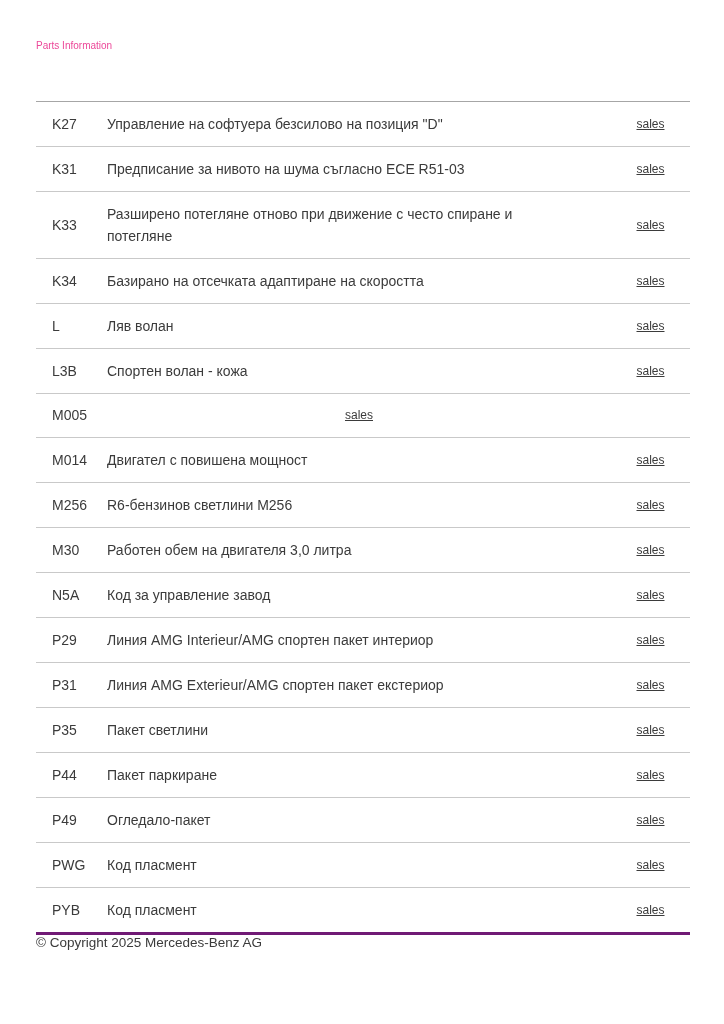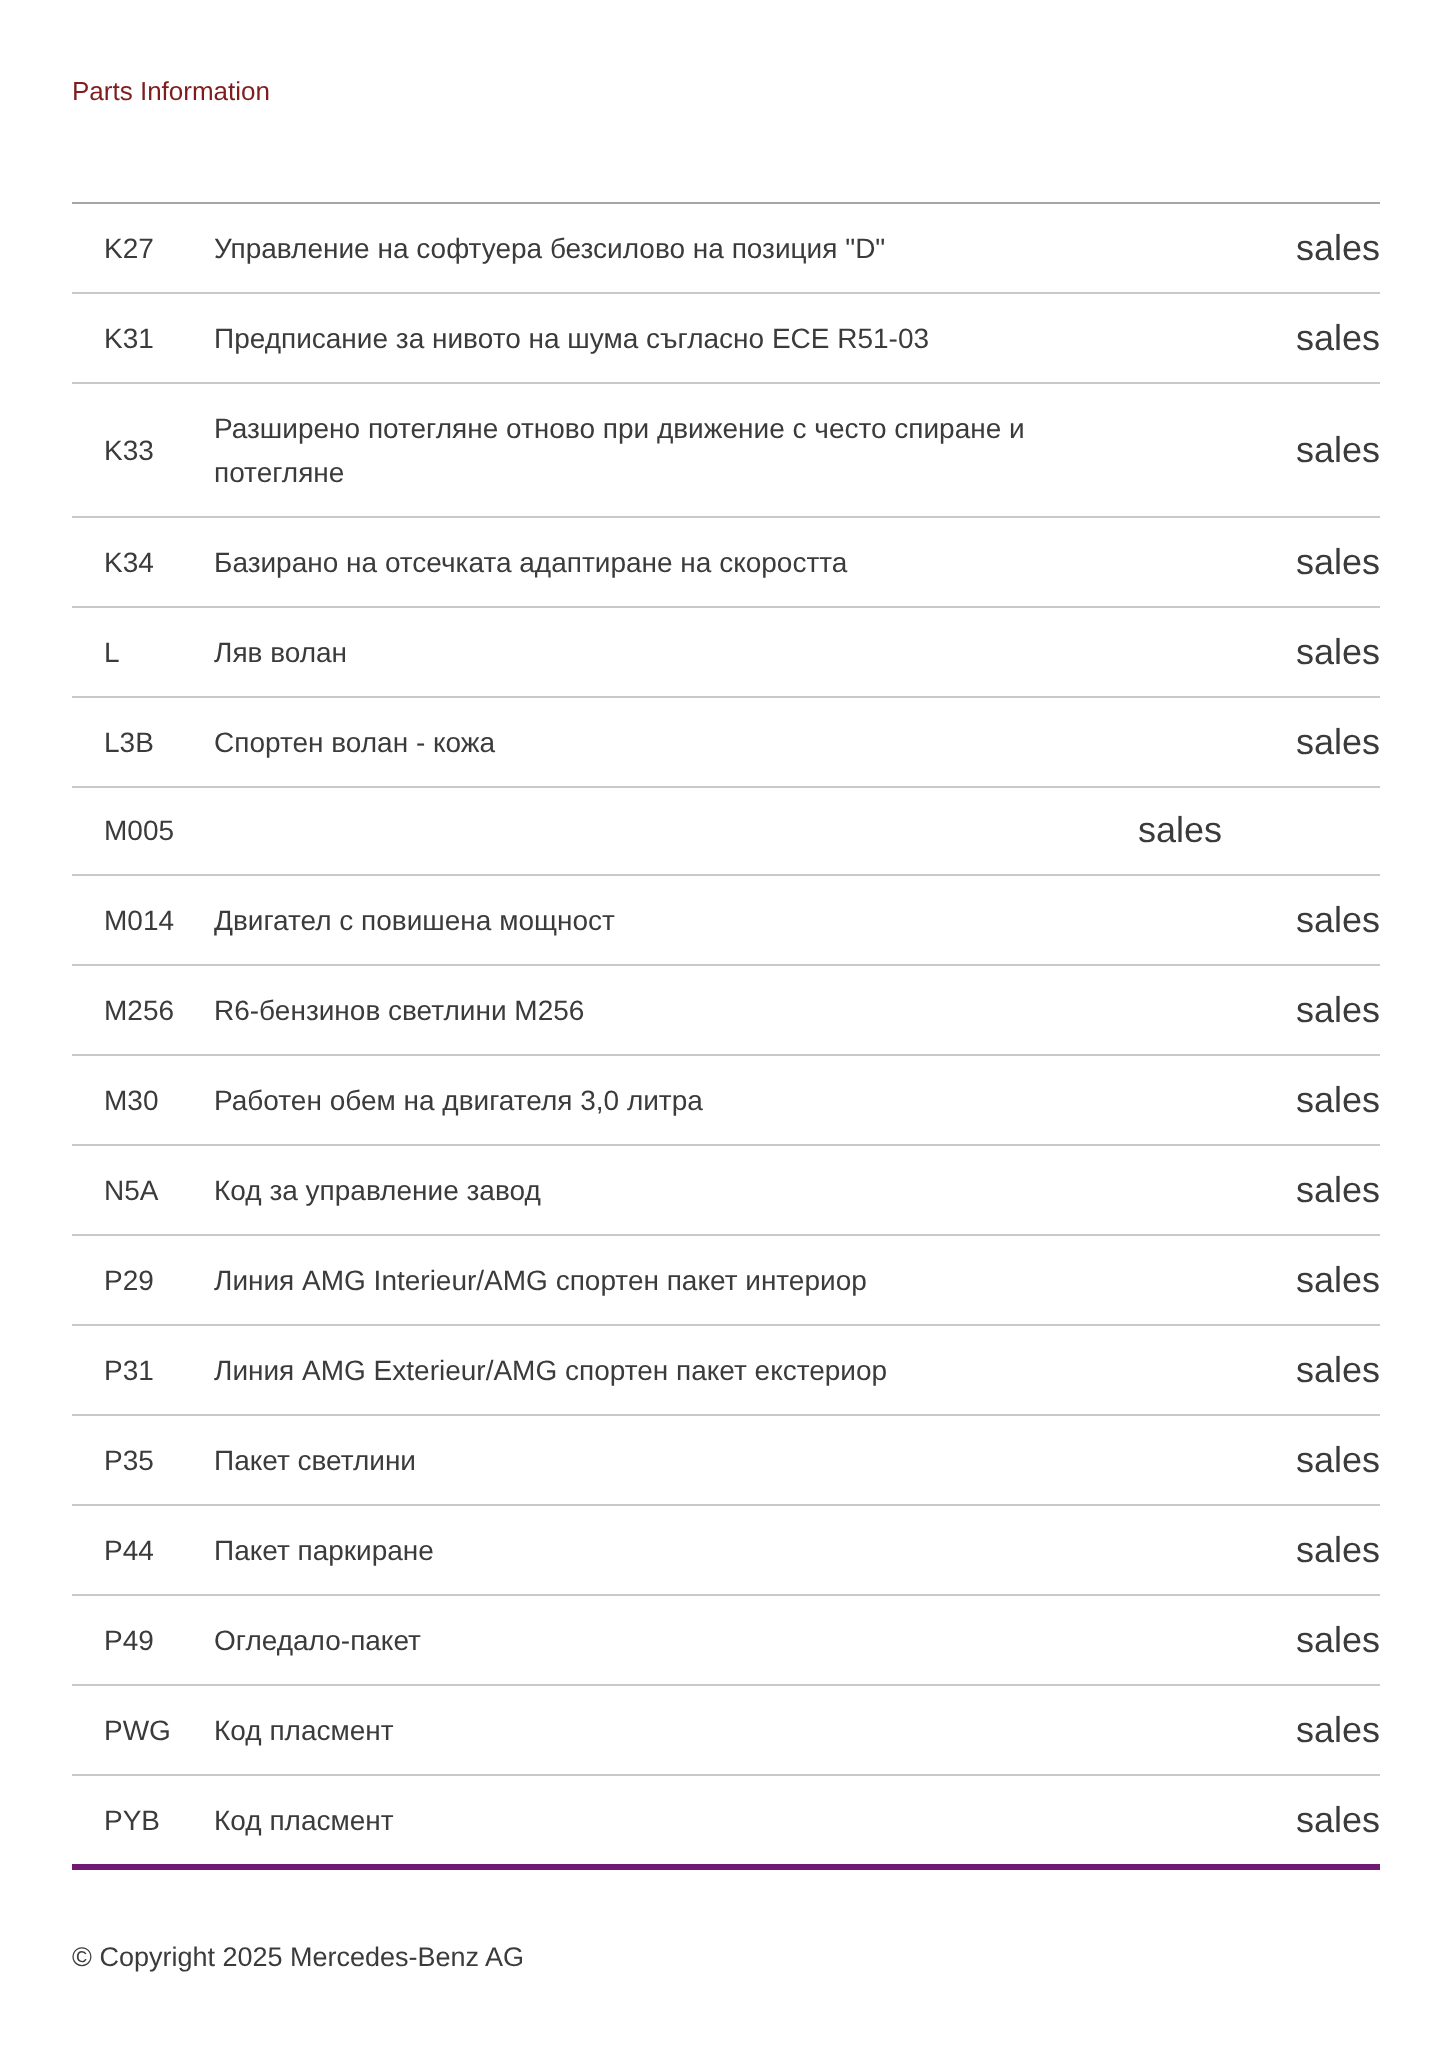--- a/index.html
+++ b/index.html
@@ -13,23 +13,23 @@
     font-family: "Liberation Sans", sans-serif;
     color: #3b3b3b;
     overflow: hidden;
   }
   .page {
     padding: 0 34px 0 36px;
     box-sizing: border-box;
   }
   .page-title {
     margin-top: 38px;
-    font-size: 13px;
+    font-size: 10px;
     line-height: 16px;
-    color: #7f1d1d;
+    color: #ec4899;
   }
   .parts-table {
     margin-top: 47px;
     border-top: 1px solid #a6a6a6;
     border-bottom: 3px solid #701a75;
   }
   .table-row {
     display: grid;
     grid-template-columns: 71px 504px 1fr;
     align-items: center;
@@ -45,26 +45,26 @@
     line-height: 21px;
   }
   .cell-desc {
     font-size: 14px;
     line-height: 22px;
     padding: 11px 20px 11px 0;
     white-space: pre-line;
     box-sizing: border-box;
   }
   .cell-group {
-    font-size: 18px;
+    font-size: 12px;
     line-height: 21px;
-    text-align: right;
+    text-align: center;
+    text-decoration: underline;
   }
   .page-footer {
-    margin-top: 36px;
     font-size: 13.5px;
     line-height: 16px;
     color: #3b3b3b;
   }
 </style>
 </head>
 <body>
 
 <div class="page">
 

